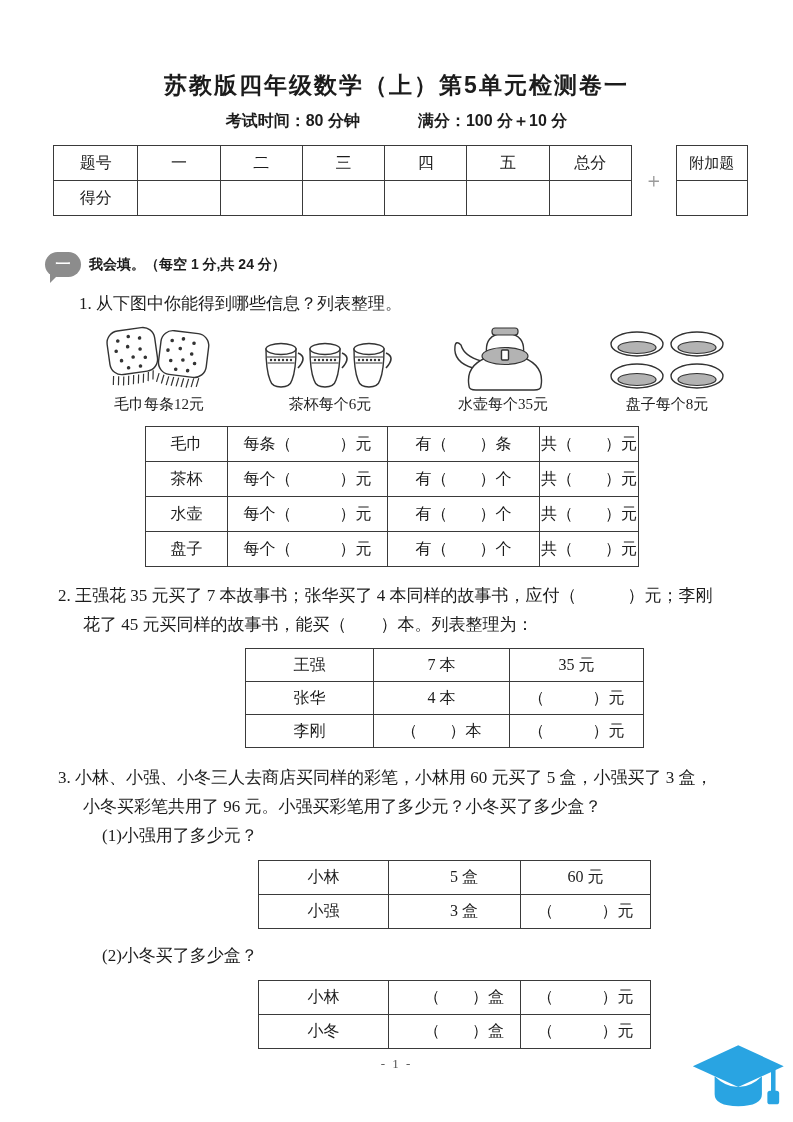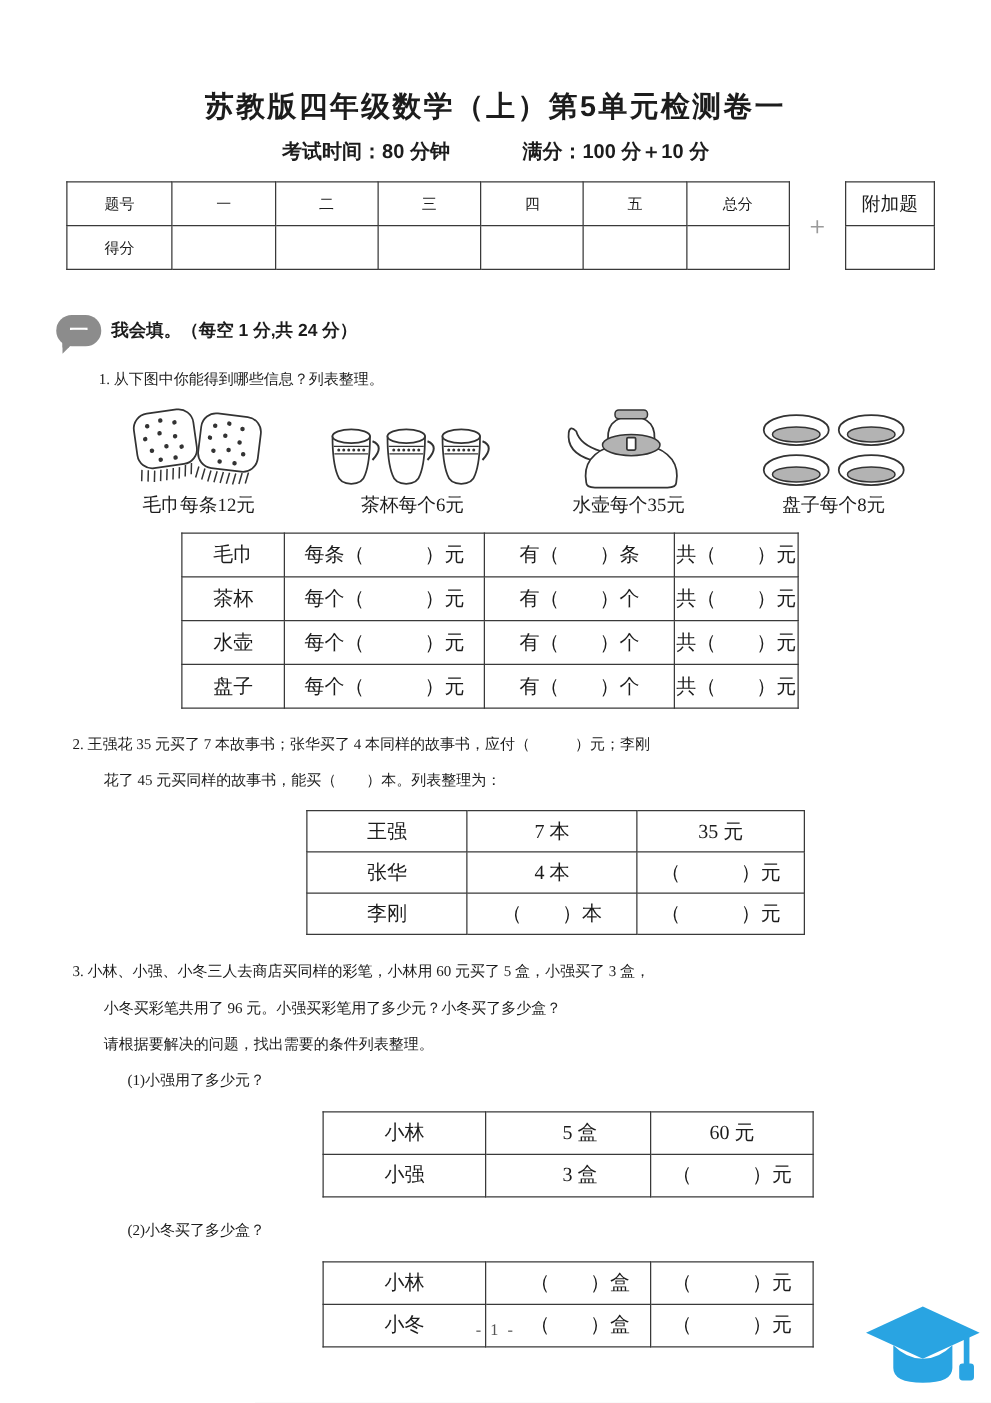--- a/index.html
+++ b/index.html
@@ -21,36 +21,36 @@
     font-weight:bold;font-size:23px;letter-spacing:2px;
   }
   .doc-subtitle{
     margin-top:10px;text-align:center;font-family:"Liberation Sans","DejaVu Sans",sans-serif;
     font-size:16px;font-weight:600;
   }
   .doc-subtitle .gap{display:inline-block;width:58px;}
   .score-area{display:flex;align-items:center;margin-top:13px;margin-left:8px;}
   table{border-collapse:collapse;}
   td{border:1px solid var(--line);text-align:center;vertical-align:middle;font-size:16px;white-space:pre;}
-  .score-table td{width:83px;height:35px;font-family:Liberation Sans, sans-serif;font-size:12px;}
+  .score-table td{width:83px;height:35px;font-family:Liberation Sans, sans-serif;font-size:16px;}
   .score-table td:first-child{width:85px;}
   .plus-sign{width:44px;text-align:center;color:#9a9a9a;font-size:20px;font-family:"Liberation Sans","DejaVu Sans",sans-serif;}
   .bonus-table td{width:72px;height:35px;font-family:"Liberation Sans","DejaVu Sans",sans-serif;font-size:15px;}
   .section-heading{display:flex;align-items:center;margin-top:36px;}
   .section-badge{
     position:relative;width:36px;height:25px;border-radius:13px;background:#8c8c8c;color:#fff;
     font-family:"Liberation Sans","DejaVu Sans",sans-serif;font-weight:bold;font-size:15px;
     display:flex;align-items:center;justify-content:center;flex:0 0 auto;
   }
   .section-badge::after{
     content:"";position:absolute;left:5px;bottom:-6px;width:0;height:0;
     border:5px solid transparent;border-top-color:#8c8c8c;border-left-color:#8c8c8c;
   }
   .section-title{margin-left:8px;font-family:"Liberation Sans","DejaVu Sans",sans-serif;font-weight:bold;font-size:14px;}
-  .q-text{font-size:12px;line-height:29px;white-space:pre;}
+  .q-text{font-size:17px;line-height:29px;white-space:pre;}
   .q1-text{margin:12px 0 0 34px;}
   .items-row{display:flex;justify-content:space-between;align-items:flex-end;margin:8px 0 0 58px;width:622px;}
   .item{display:flex;flex-direction:column;align-items:center;}
   .item-label{font-size:15px;margin-top:3px;}
   .q1-table{margin:12px 0 0 100px;}
   .q1-table td{height:35px;}
   .q1-table td:nth-child(1){width:82px;}
   .q1-table td:nth-child(2){width:160px;margin-top:24px;}
   .q1-table td:nth-child(3){width:152px;}
   .q1-table td:nth-child(4){width:96px;}
@@ -270,21 +270,20 @@
         <td>（　　）本</td>
         <td>（　　　）元</td>
       </tr>
     </tbody>
       </table>
   </div>
 
   <div class="q3-block">
     <div class="q-text">3. 小林、小强、小冬三人去商店买同样的彩笔，小林用 60 元买了 5 盒，小强买了 3 盒，</div>
     <div class="q-text cont">小冬买彩笔共用了 96 元。小强买彩笔用了多少元？小冬买了多少盒？</div>
-    <div class="q-text cont">请根据要解决的问题，找出需要的条件列表整理。</div>
     <div class="q-text sub-q">(1)小强用了多少元？</div>
     <table class="q3-table">
       <tbody>
           <tr>
         <td>小林</td>
         <td>5 盒</td>
         <td>60 元</td>
       </tr>
       <tr>
         <td>小强</td>

